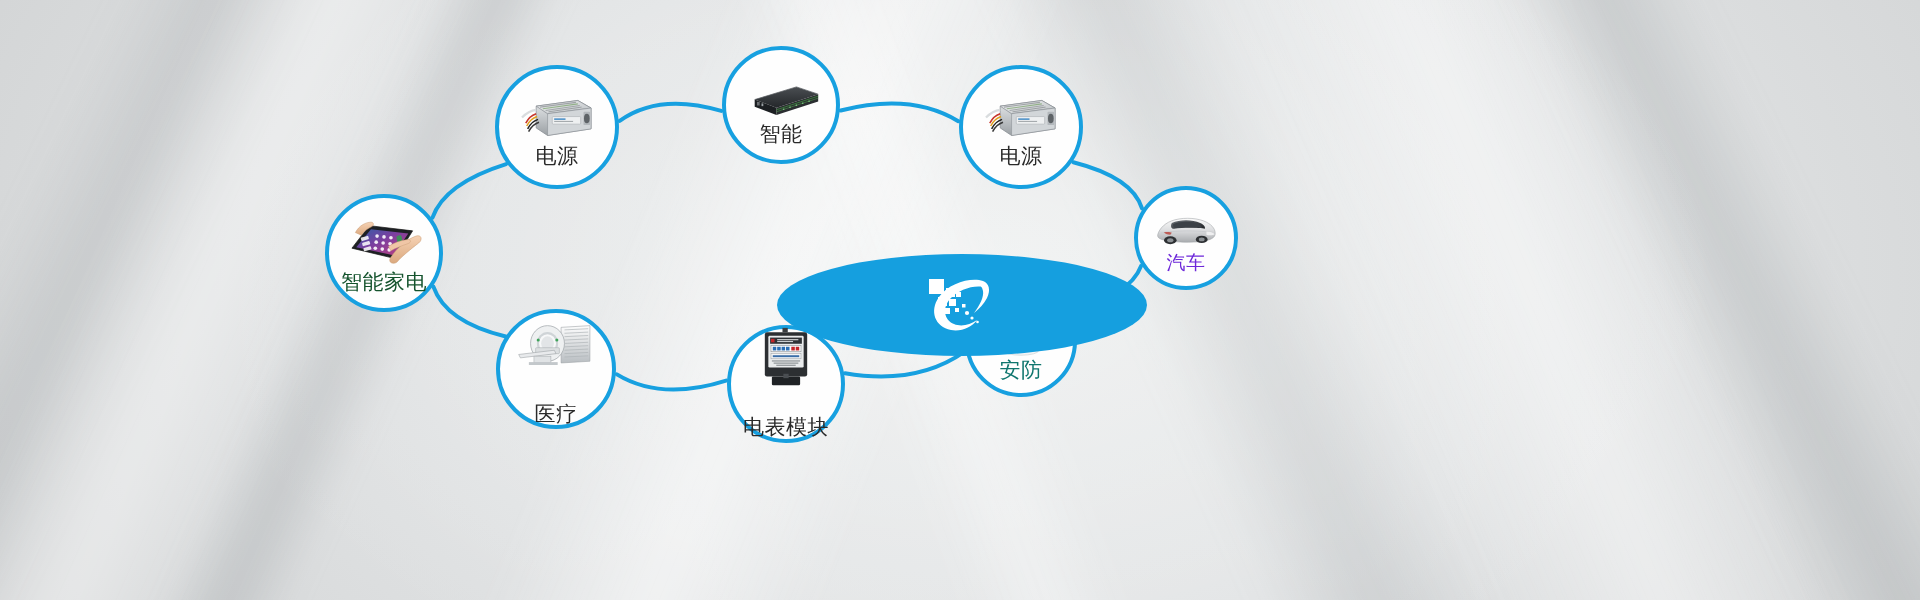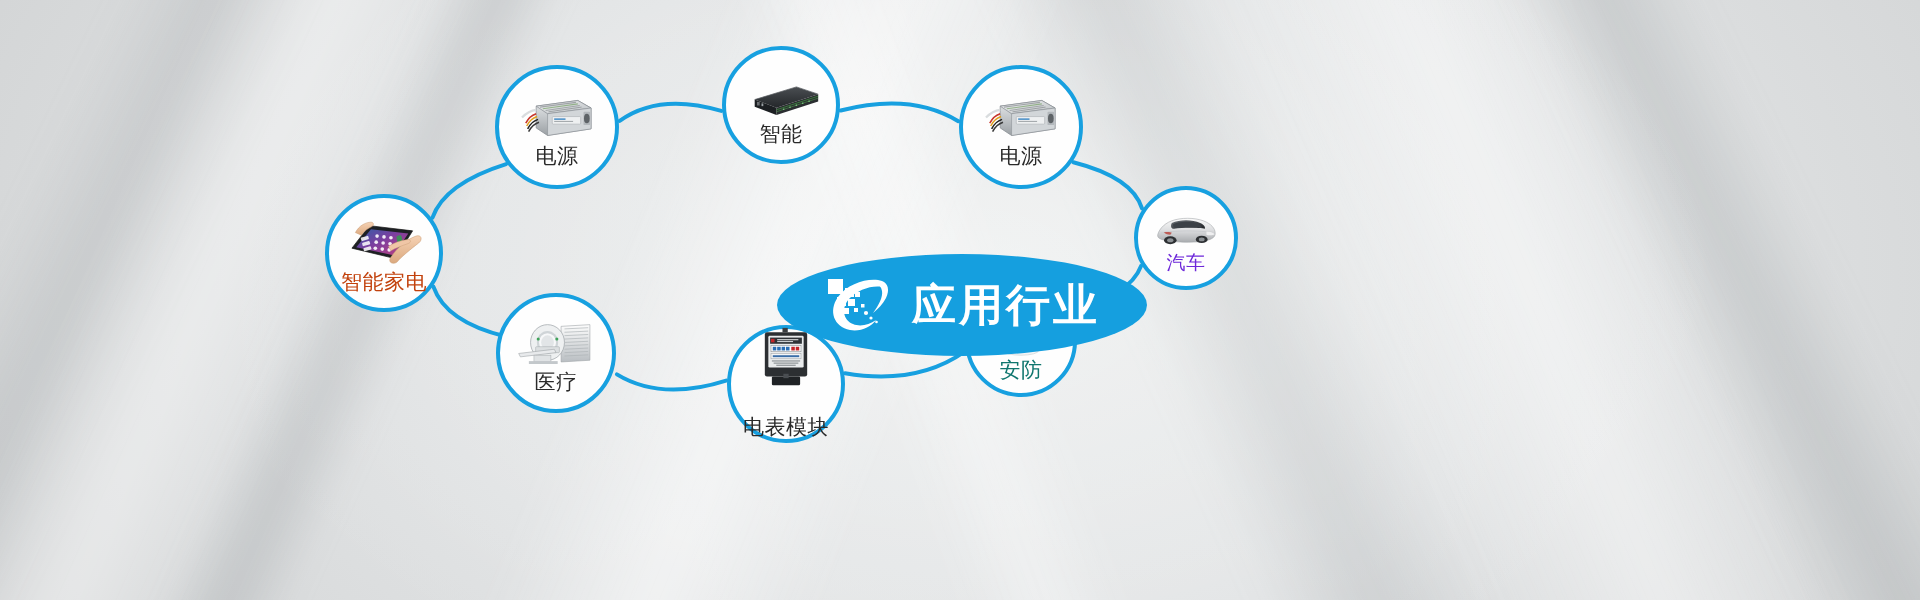--- a/index.html
+++ b/index.html
@@ -338,21 +338,21 @@
               <rect x="12" y="38" width="32" height="1"></rect>
               <rect x="14" y="40.4" width="28" height="1"></rect>
               <rect x="17" y="42.8" width="22" height="1"></rect>
             </g>
     <rect x="12" y="56" width="32" height="10" rx="1.5" fill="#1f2225"></rect>
     <rect x="25" y="53" width="6" height="5" fill="#4a4e52"></rect>
   </svg>
         </div>
         <div class="caption" style="color: rgb(42, 42, 42); margin-top: 28px;">电表模块</div>
       </div>
-      <div class="node" style="left: 496px; top: 293px; width: 120px; height: 120px; border-color: rgb(23, 160, 224);">
+      <div class="node" style="left: 496px; top: 309px; width: 120px; height: 120px; border-color: rgb(23, 160, 224); justify-content: space-between;">
         <div class="art">
           <svg viewBox="0 0 92 56" width="82" height="50">
     <defs>
               <linearGradient id="ctB" x1="0" y1="0" x2="0" y2="1">
       <stop offset="0" stop-color="#fdfdfd"></stop>
                 <stop offset="1" stop-color="#b9bec2"></stop>
               </linearGradient>
             </defs>
     <path d="M52 6 L86 4 L86 46 L52 48 Z" fill="url(#ctB)" stroke="#9ea3a7" stroke-width=".7"></path>
     <g stroke="#aeb3b7" stroke-width=".8">
@@ -411,21 +411,21 @@
       <circle cx="35" cy="36" r="2.1"></circle>
               <circle cx="43" cy="37" r="2.1"></circle>
               <circle cx="51" cy="38" r="2.1"></circle>
     </g>
     <rect x="59" y="22" width="6" height="16" rx="2" fill="#2f9e4f" opacity=".85" transform="rotate(-12 59 22)"></rect>
     <path d="M12 18 C16 10 24 6 30 6 C33 6 34 9 31 11 C27 13 22 16 19 21 Z" fill="url(#sk)" stroke="#c89a72" stroke-width=".6"></path>
     <path d="M52 48 C58 38 70 26 82 22 C88 20 90 26 85 30 C76 37 66 45 60 52 C56 55 50 53 52 48 Z" fill="url(#sk)" stroke="#c89a72" stroke-width=".6"></path>
     <path d="M50 34 C56 30 64 27 72 26 C76 25.6 77 29 73 30.6 C66 33 58 36 53 39 Z" fill="#f0c6a6" stroke="#c89a72" stroke-width=".5"></path>
   </svg>
         </div>
-        <div class="caption" style="color: #c2410c;">智能家电</div>
+        <div class="caption" style="color: #14532d;">智能家电</div>
       </div>
     </div>
 
   <div id="badge">
     <svg class="badge-logo" viewBox="0 0 74 60">
       <g fill="#ffffff">
         <rect x="4" y="4" width="15" height="15"></rect>
         <rect x="21" y="13" width="9" height="9"></rect>
         <rect x="13" y="22" width="9" height="9"></rect>
         <rect x="24" y="24" width="7" height="7"></rect>
@@ -435,16 +435,15 @@
         <rect x="37" y="29" width="3.5" height="3.5"></rect>
         <rect x="11" y="38" width="4" height="4"></rect>
         <circle cx="42" cy="38" r="2.1"></circle>
         <circle cx="47" cy="43" r="1.6"></circle>
         <circle cx="52.5" cy="47" r="1.3"></circle>
         <path d="M58 6 C46 2 24 8 14 22 C4 36 10 52 26 55 C36 57 47 52 52 45
                  C45 50 36 52 29 49 C19 45 17 33 25 24 C33 15 48 10 58 12 Z"></path>
         <path d="M58 6 C64 8 66 15 62 23 C59 29 54 34 49 38 C55 30 59 22 58 16 C57.4 12 55 9 51 8 Z"></path>
       </g>
     </svg>
-    <span class="badge-text">应用行业</span>
   </div>
 
 </div>
 
 </body></html>

